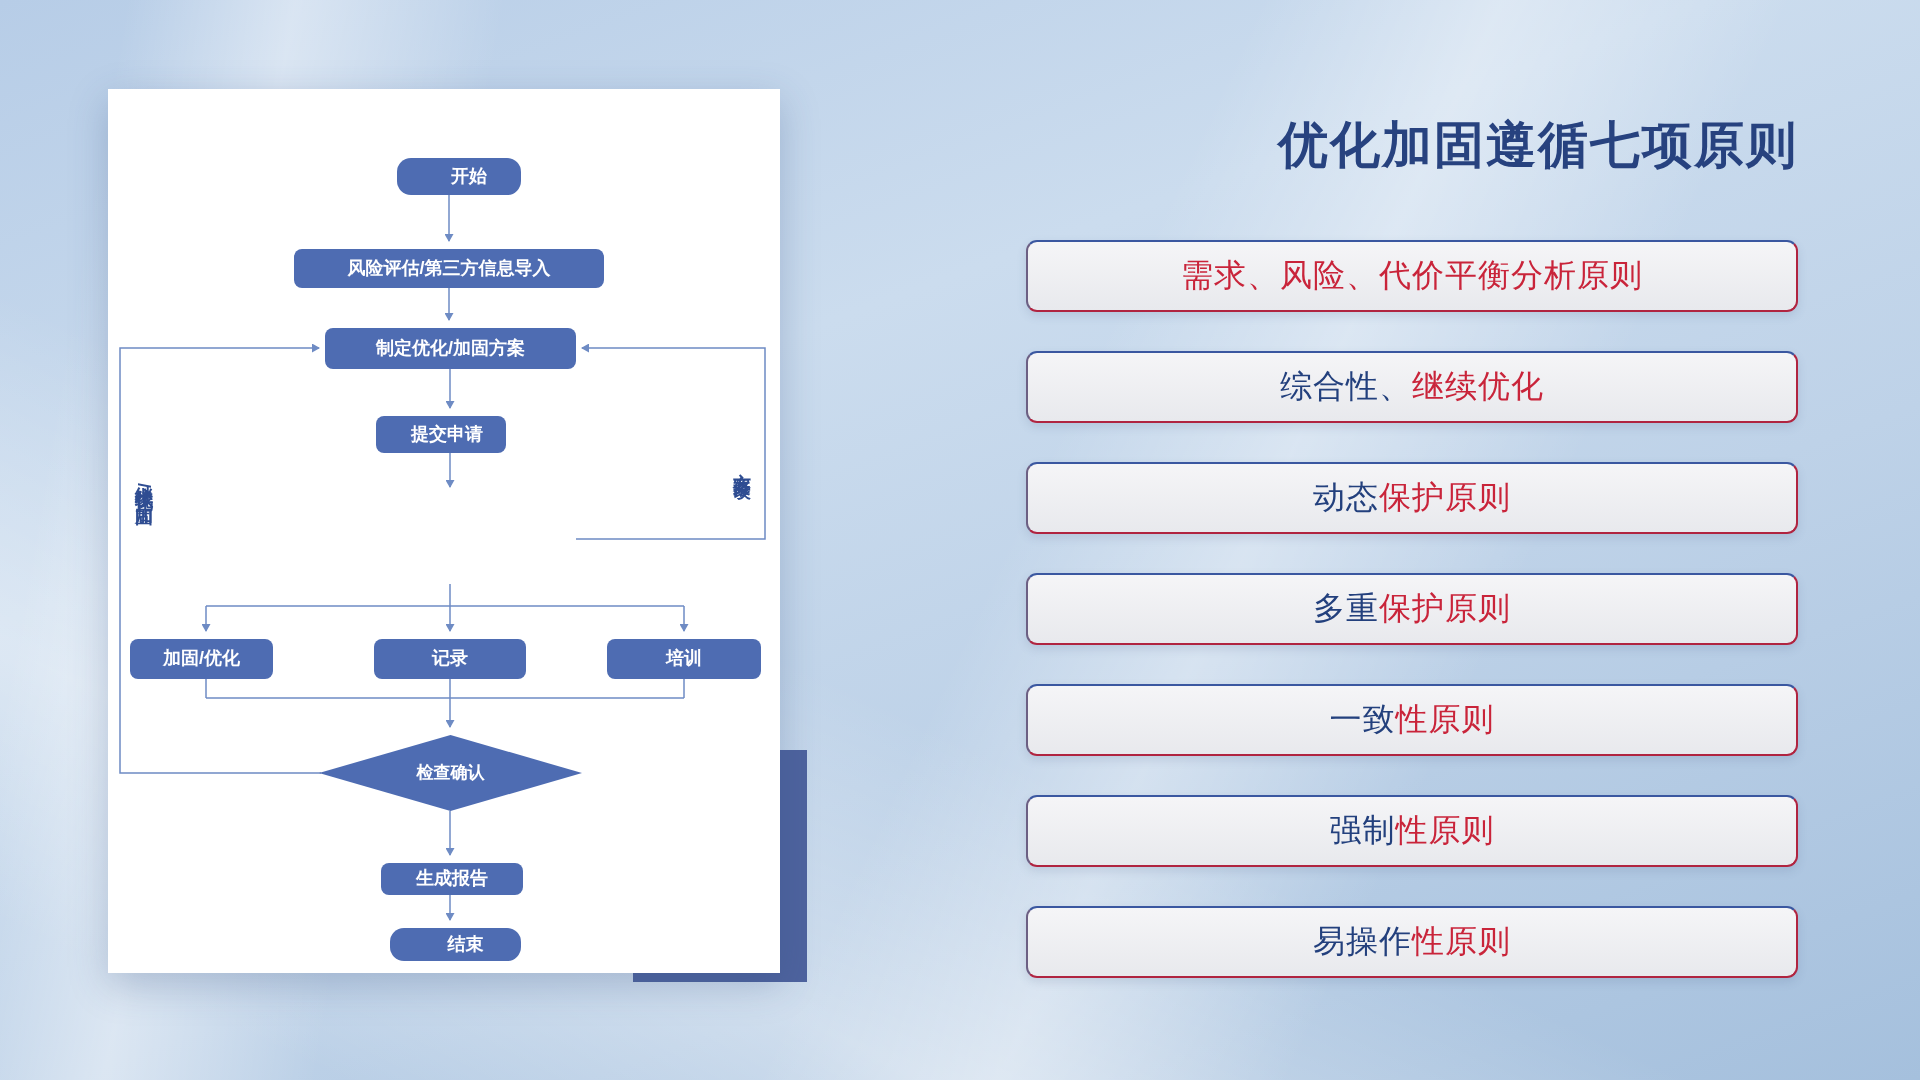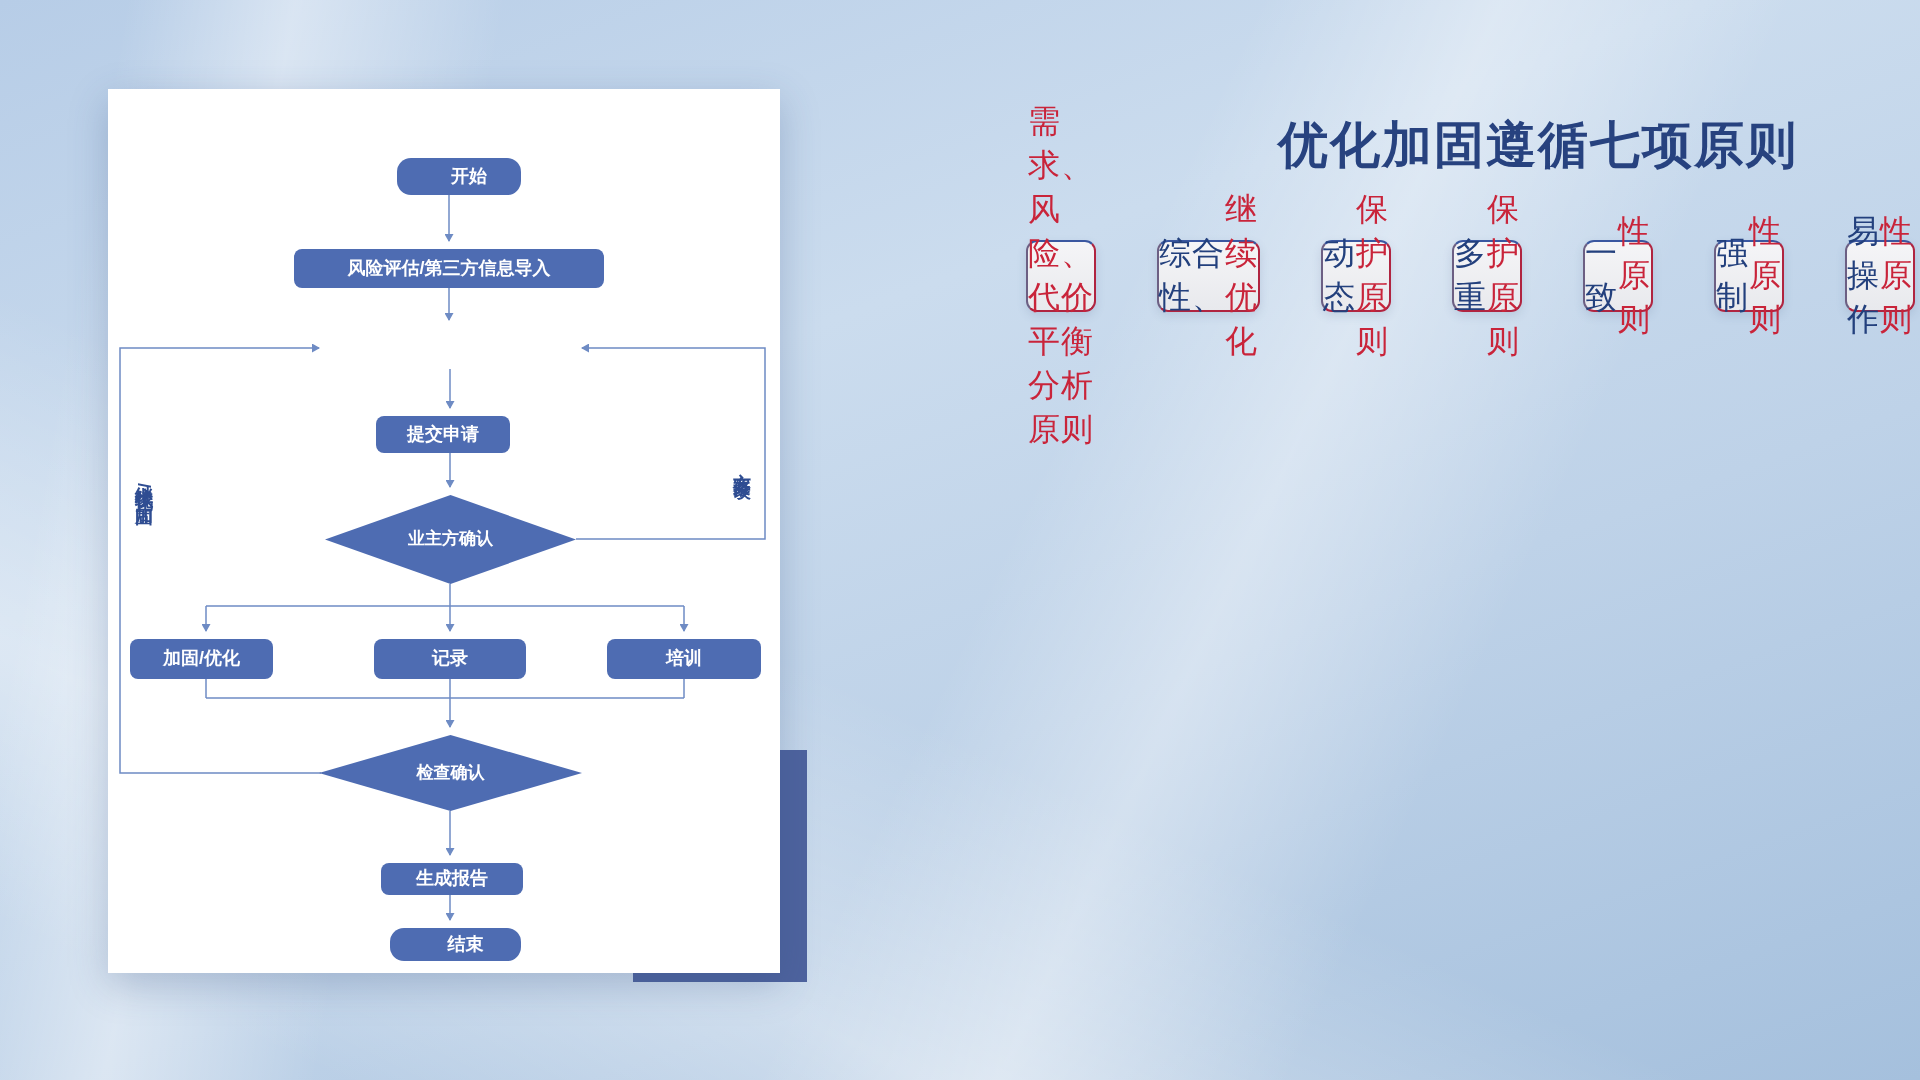--- a/index.html
+++ b/index.html
@@ -43,21 +43,21 @@
   }
 
   
   .panel-title{
     position:absolute;left:1026px;top:112px;width:772px;
     text-align:right;font-size:50px;font-weight:bold;color:#27427f;
     letter-spacing:2px;
   }
   .principles{
     position:absolute;left:1026px;top:240px;width:772px;
-    display:flex;flex-direction:row;gap:61px;
+    display:flex;flex-direction:column;gap:39px;
   }
   .principle{
     height:72px;border-radius:11px;box-sizing:border-box;
     border:2px solid #b02440;border-top-color:#3a57a0;border-left-color:#6c5f83;
     background:linear-gradient(#f5f5f7,#e8e9ed);
     display:flex;align-items:center;justify-content:center;
     font-size:32px;letter-spacing:1px;
     box-shadow:0 4px 10px rgba(70,90,130,.15);
   }
   .p-blue{color:#23407d;}
@@ -97,24 +97,24 @@
         <path d="M342,806 V831" marker-end="url(#arr)"></path>
         <path d="M468,450 H657 V259 H474" marker-end="url(#arr)"></path>
         <path d="M213,684 H12 V259 H211" marker-end="url(#arr)"></path>
       </g>
     </svg>
 
     <div class="node terminal" style="left:289px;top:69px;width:104px;height:37px;">开始</div>
 
     <div class="node step" style="left:186px;top:160px;width:310px;height:39px;">风险评估/第三方信息导入</div>
 
+    <div class="node step" style="left:217px;top:239px;width:251px;height:41px;">制定优化/加固方案</div>
 
-    <div class="node step" style="left:268px;top:327px;width:134px;height:37px;">提交申请</div>
+    <div class="node step" style="left:268px;top:327px;width:118px;height:37px;padding-left:12px;">提交申请</div>
 
-    <div class="node diamond" style="left:217px;top:406px;width:251px;height:89px;">业主方确认</div>
 
     <div class="node step" style="left:22px;top:550px;width:143px;height:40px;">加固/优化</div>
 
     <div class="node step" style="left:266px;top:550px;width:152px;height:40px;">记录</div>
 
     <div class="node step" style="left:499px;top:550px;width:154px;height:40px;">培训</div>
 
     <div class="node diamond" style="left:211px;top:646px;width:263px;height:76px;">检查确认</div>
 
     <div class="node step" style="left:273px;top:774px;width:142px;height:32px;">生成报告</div>

